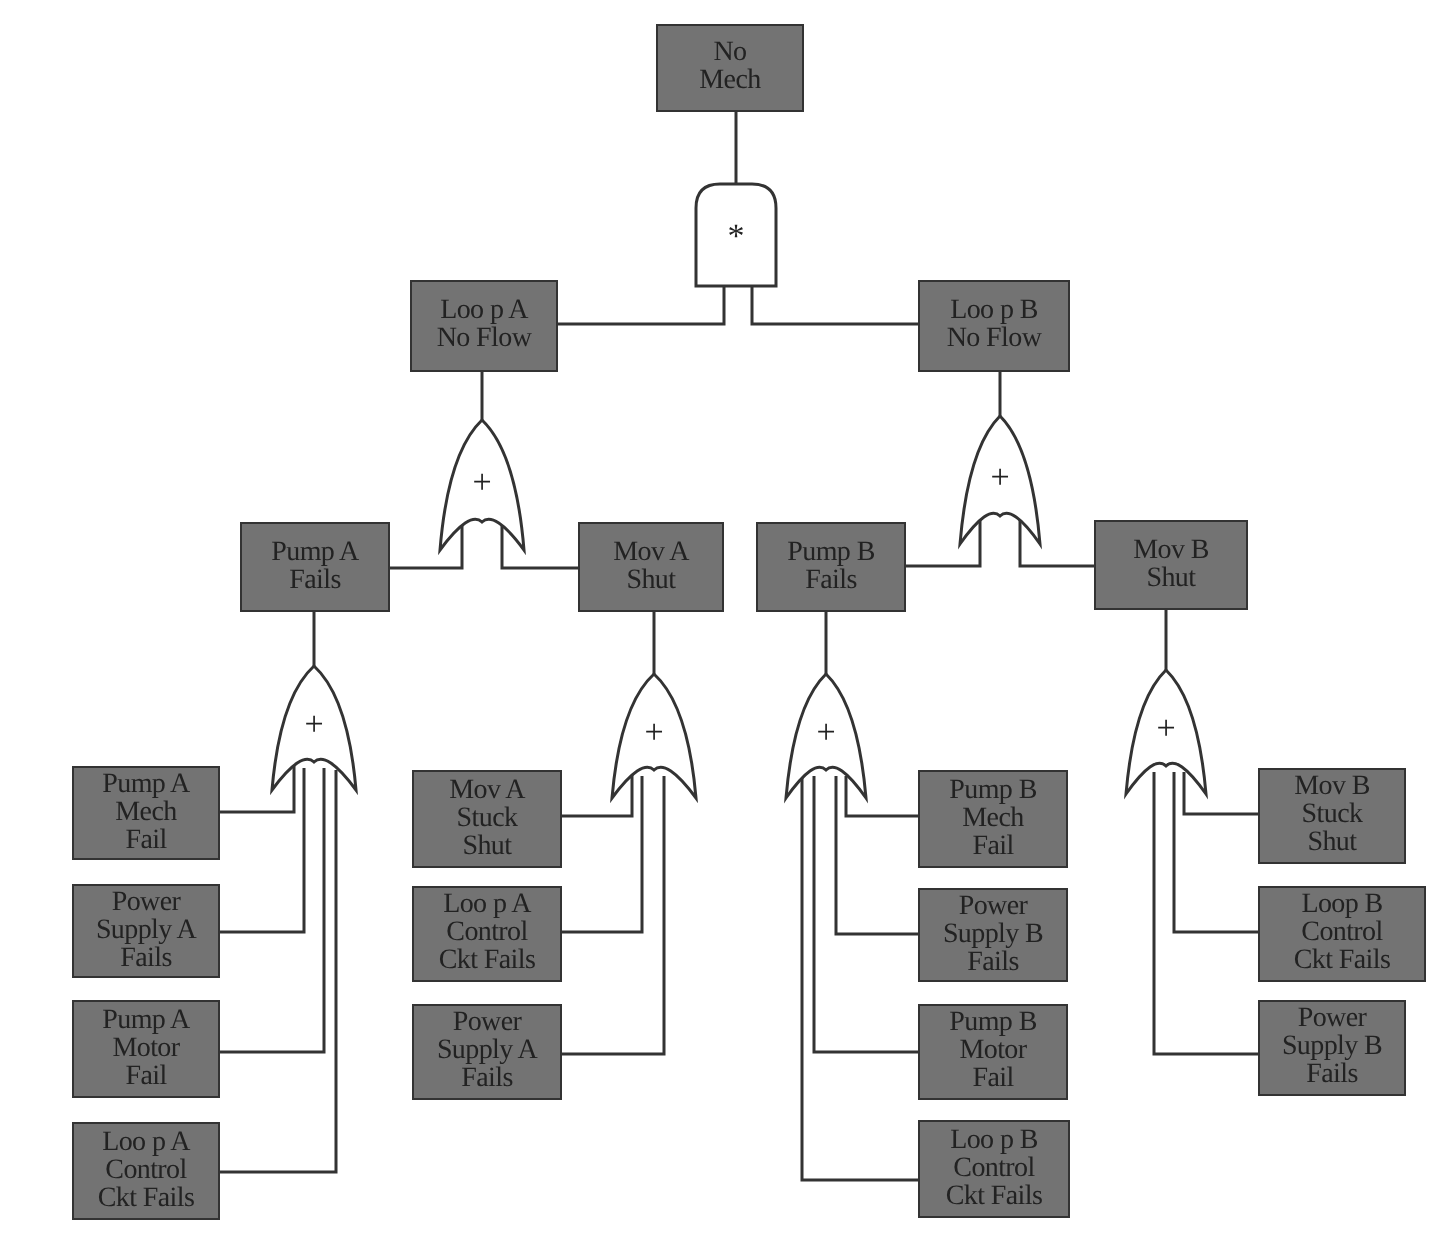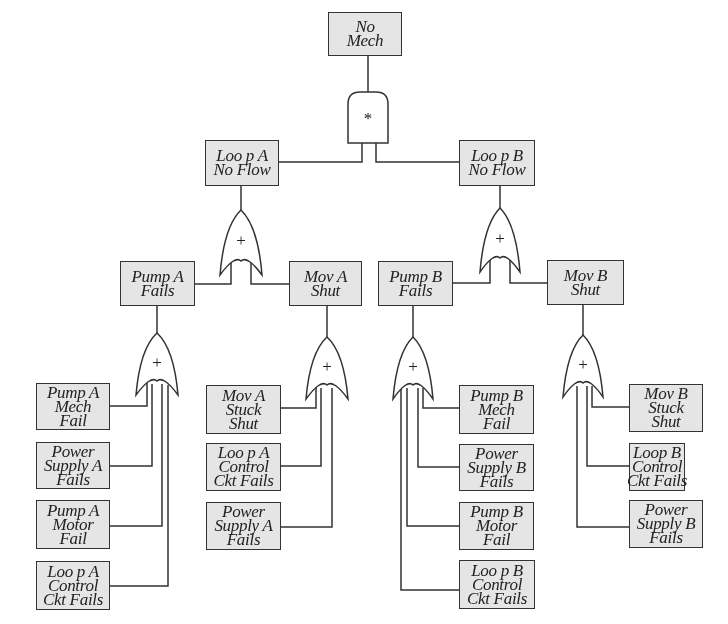--- a/index.html
+++ b/index.html
@@ -1,21 +1,21 @@
 <!DOCTYPE html>
 <html><head>
 <meta charset="utf-8">
 <style>
   html, body { margin: 0; padding: 0; background: #ffffff; }
   body { width: 728px; height: 624px; position: relative; overflow: hidden;
          font-family: "Liberation Serif", "DejaVu Serif", serif; }
   #canvas { position: absolute; left: 0; top: 0; width: 728px; height: 624px; }
-  .node { position: absolute; box-sizing: border-box; border: 1.5px solid #333; background: #e5e5e5;
+  .node { position: absolute; box-sizing: border-box; border: 1.5px solid #333; background: #737373;
           display: flex; flex-direction: column; justify-content: center; align-items: center;
-          text-align: center; font-size: 17px; line-height: 14px; color: #222; letter-spacing: -0.3px; font-style: italic; }
+          text-align: center; font-size: 14px; line-height: 14px; color: #222; letter-spacing: -0.3px; }
   .node span { display: block; white-space: nowrap; }
   svg text { font-family: "Liberation Serif", "DejaVu Serif", serif; }
 </style>
 </head>
 <body>
 
 <svg id="canvas" width="728" height="624" viewBox="0 0 728 624">
   <g id="wires" stroke="#333" stroke-width="1.5" fill="none">
 
     <path d="M368 56 V92"></path>
@@ -169,21 +169,21 @@
   <span>Loo p B</span>
   <span>Control</span>
   <span>Ckt Fails</span>
 </div>
 
 <div class="node" style="left:629px;top:384px;width:74px;height:48px;">
   <span>Mov B</span>
   <span>Stuck</span>
   <span>Shut</span>
 </div>
-<div class="node" style="left:629px;top:443px;width:56px;height:48px;">
+<div class="node" style="left:629px;top:443px;width:84px;height:48px;">
   <span>Loop B</span>
   <span>Control</span>
   <span>Ckt Fails</span>
 </div>
 <div class="node" style="left:629px;top:500px;width:74px;height:48px;">
   <span>Power</span>
   <span>Supply B</span>
   <span>Fails</span>
 </div>
 

